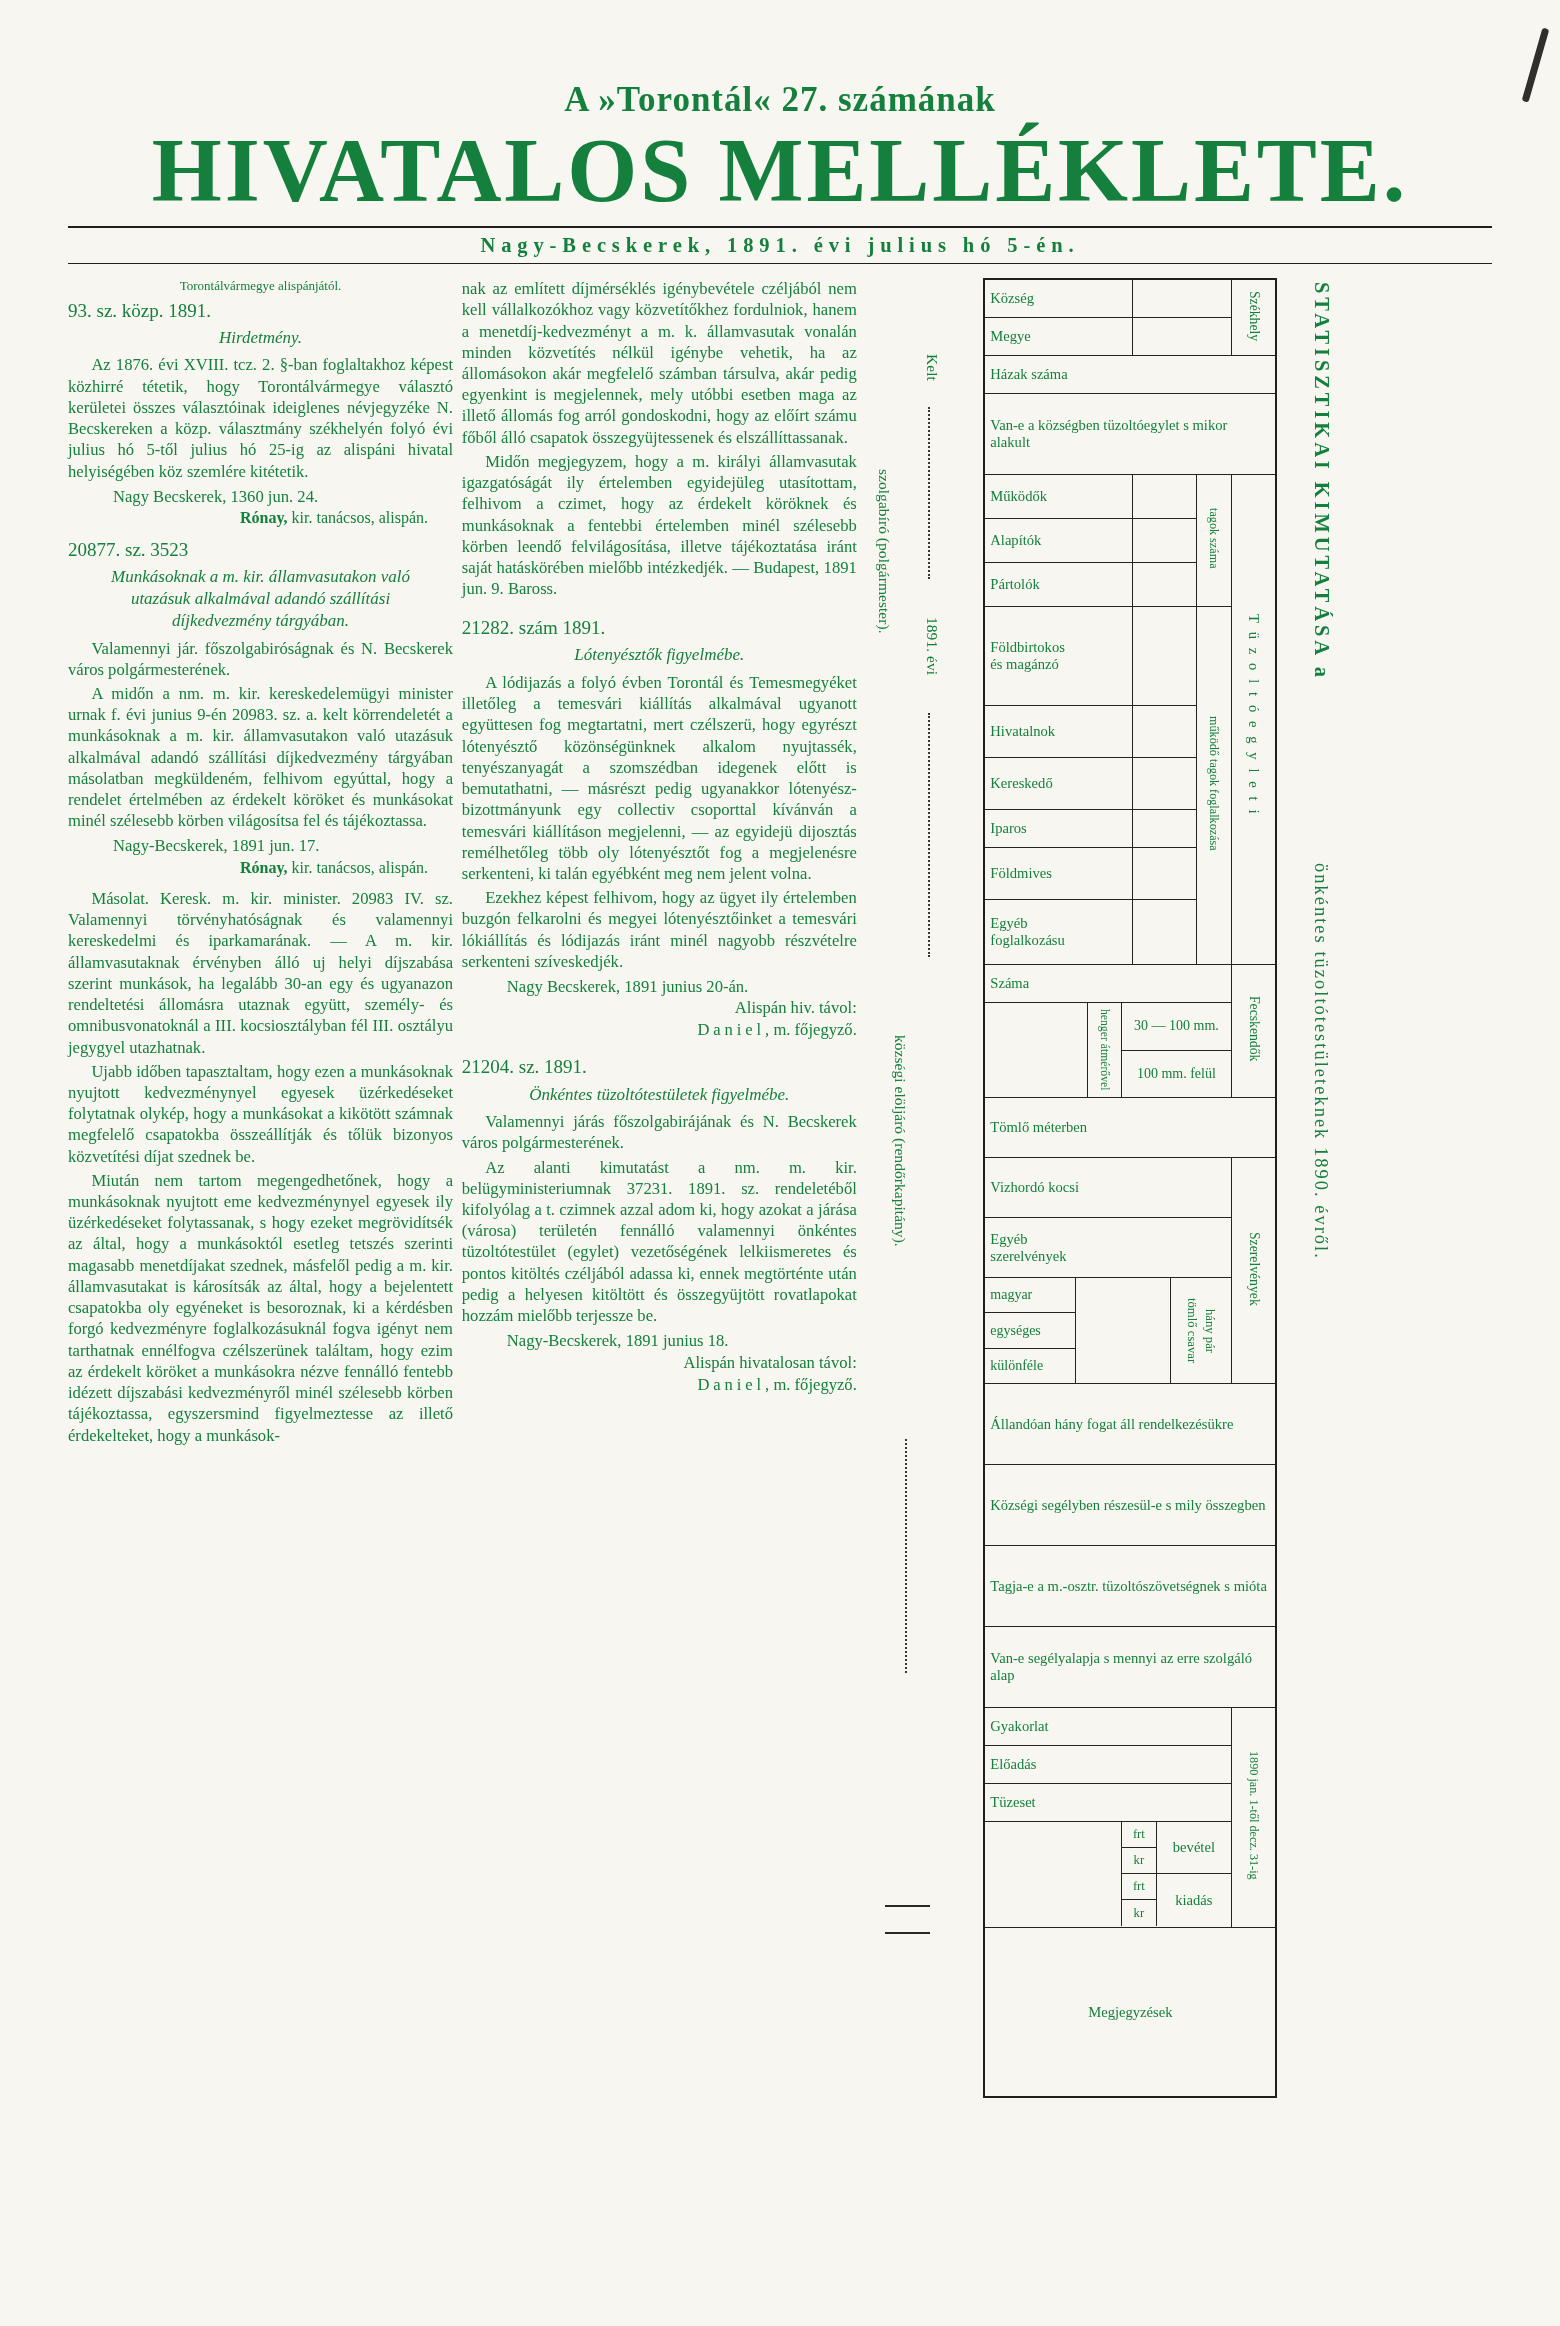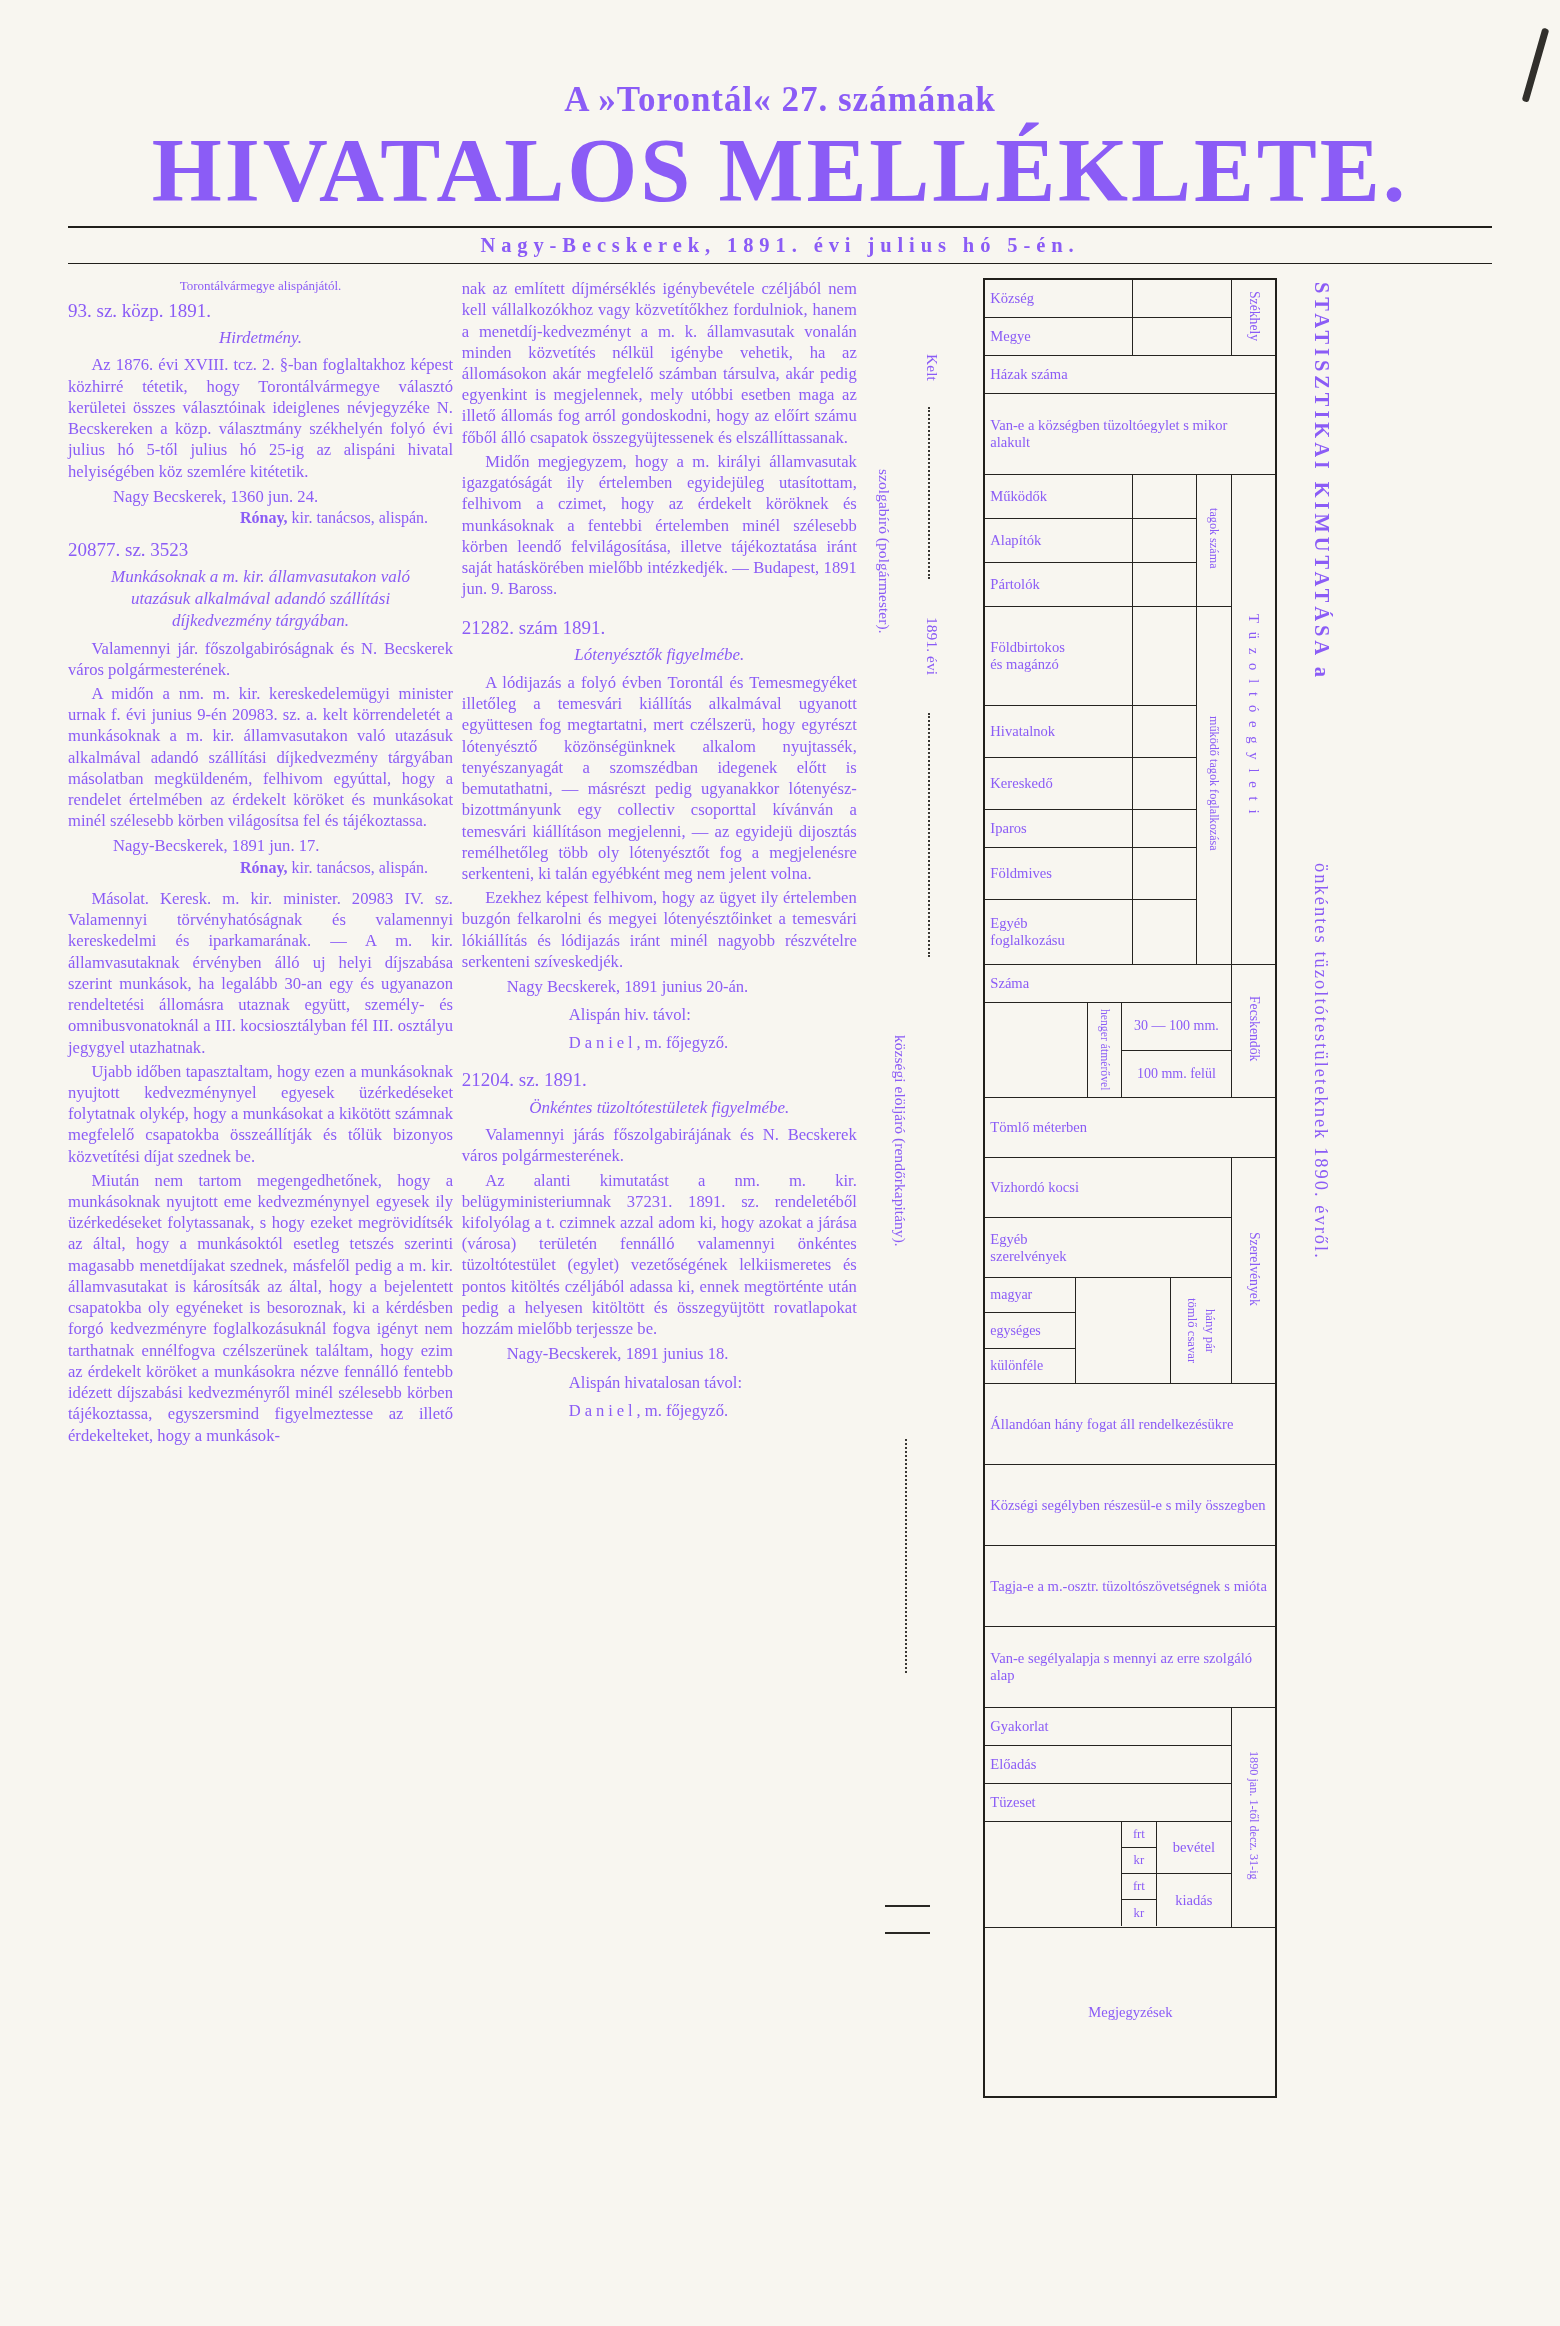--- a/index.html
+++ b/index.html
@@ -1,18 +1,18 @@
 <!DOCTYPE html>
 <html lang="hu"><head>
 <meta charset="utf-8">
 <style>
   html,body { margin:0; padding:0; background:#d8d5cd; }
   .page {
     position:relative; width:1560px; height:2327px; margin:0 auto;
-    background:#f8f6f0; color:#8b5cf6; overflow:hidden;
+    background:#f8f6f0; color:#15803d; overflow:hidden;
     font-family:"Liberation Serif","DejaVu Serif",serif;
   }
   .artifact { position:absolute; top:27px; right:21.5px; width:6.8px; height:76px;
     background:#15130f; transform:rotate(16deg); border-radius:2.9px; opacity:.88; }
 
   
   .masthead { text-align:center; padding-top:80px; }
   .topline { font-size:35px; font-weight:bold; letter-spacing:1px; }
   .bigtitle { margin:5.9px 0 9.8px; font-size:90px; line-height:1.0; font-weight:bold;
     letter-spacing:2.9px; }
@@ -26,21 +26,21 @@
   .col-left { width:385px; flex:none; }
   .col-mid  { width:395px; flex:none; }
   .office { text-align:center; font-size:13px; margin-bottom:2px; }
   .ref { font-size:19px; margin:3.9px 0 2px; }
   .h-ital { font-style:italic; text-align:center; margin:3.9px 17.6px 5.9px; font-size:17px; }
   p.doc { margin:0 0 2.9px; text-indent:23.4px; }
   p.doc.noindent { text-indent:0; }
   .docdate { padding-left:45px; margin:3.9px 0 0; }
   .sigline { text-align:right; padding-right:25px; margin:1px 0 9.8px; font-size:16px; }
   .sig-name { font-weight:bold; }
-  .sigcenter { text-align:left; padding-left:107px; margin:7px 0 1px; }
+  .sigcenter { text-align:right; padding-left:107px; margin:0 0 1px; }
   .spacedname { letter-spacing:3.9px; }
   .secgap { height:9.8px; }
 
   
   .strip { position:relative; width:109px; flex:none; height:1833px; }
   .vr { writing-mode:vertical-rl; }
   .strip .vtext { position:absolute; writing-mode:vertical-rl; font-size:15.6px; white-space:nowrap; }
   .strip .kelt { top:76px; left:57px; }
   .strip .szolgabiro { top:191px; left:9.8px; }
   .strip .yearlab { top:339px; left:57px; }

